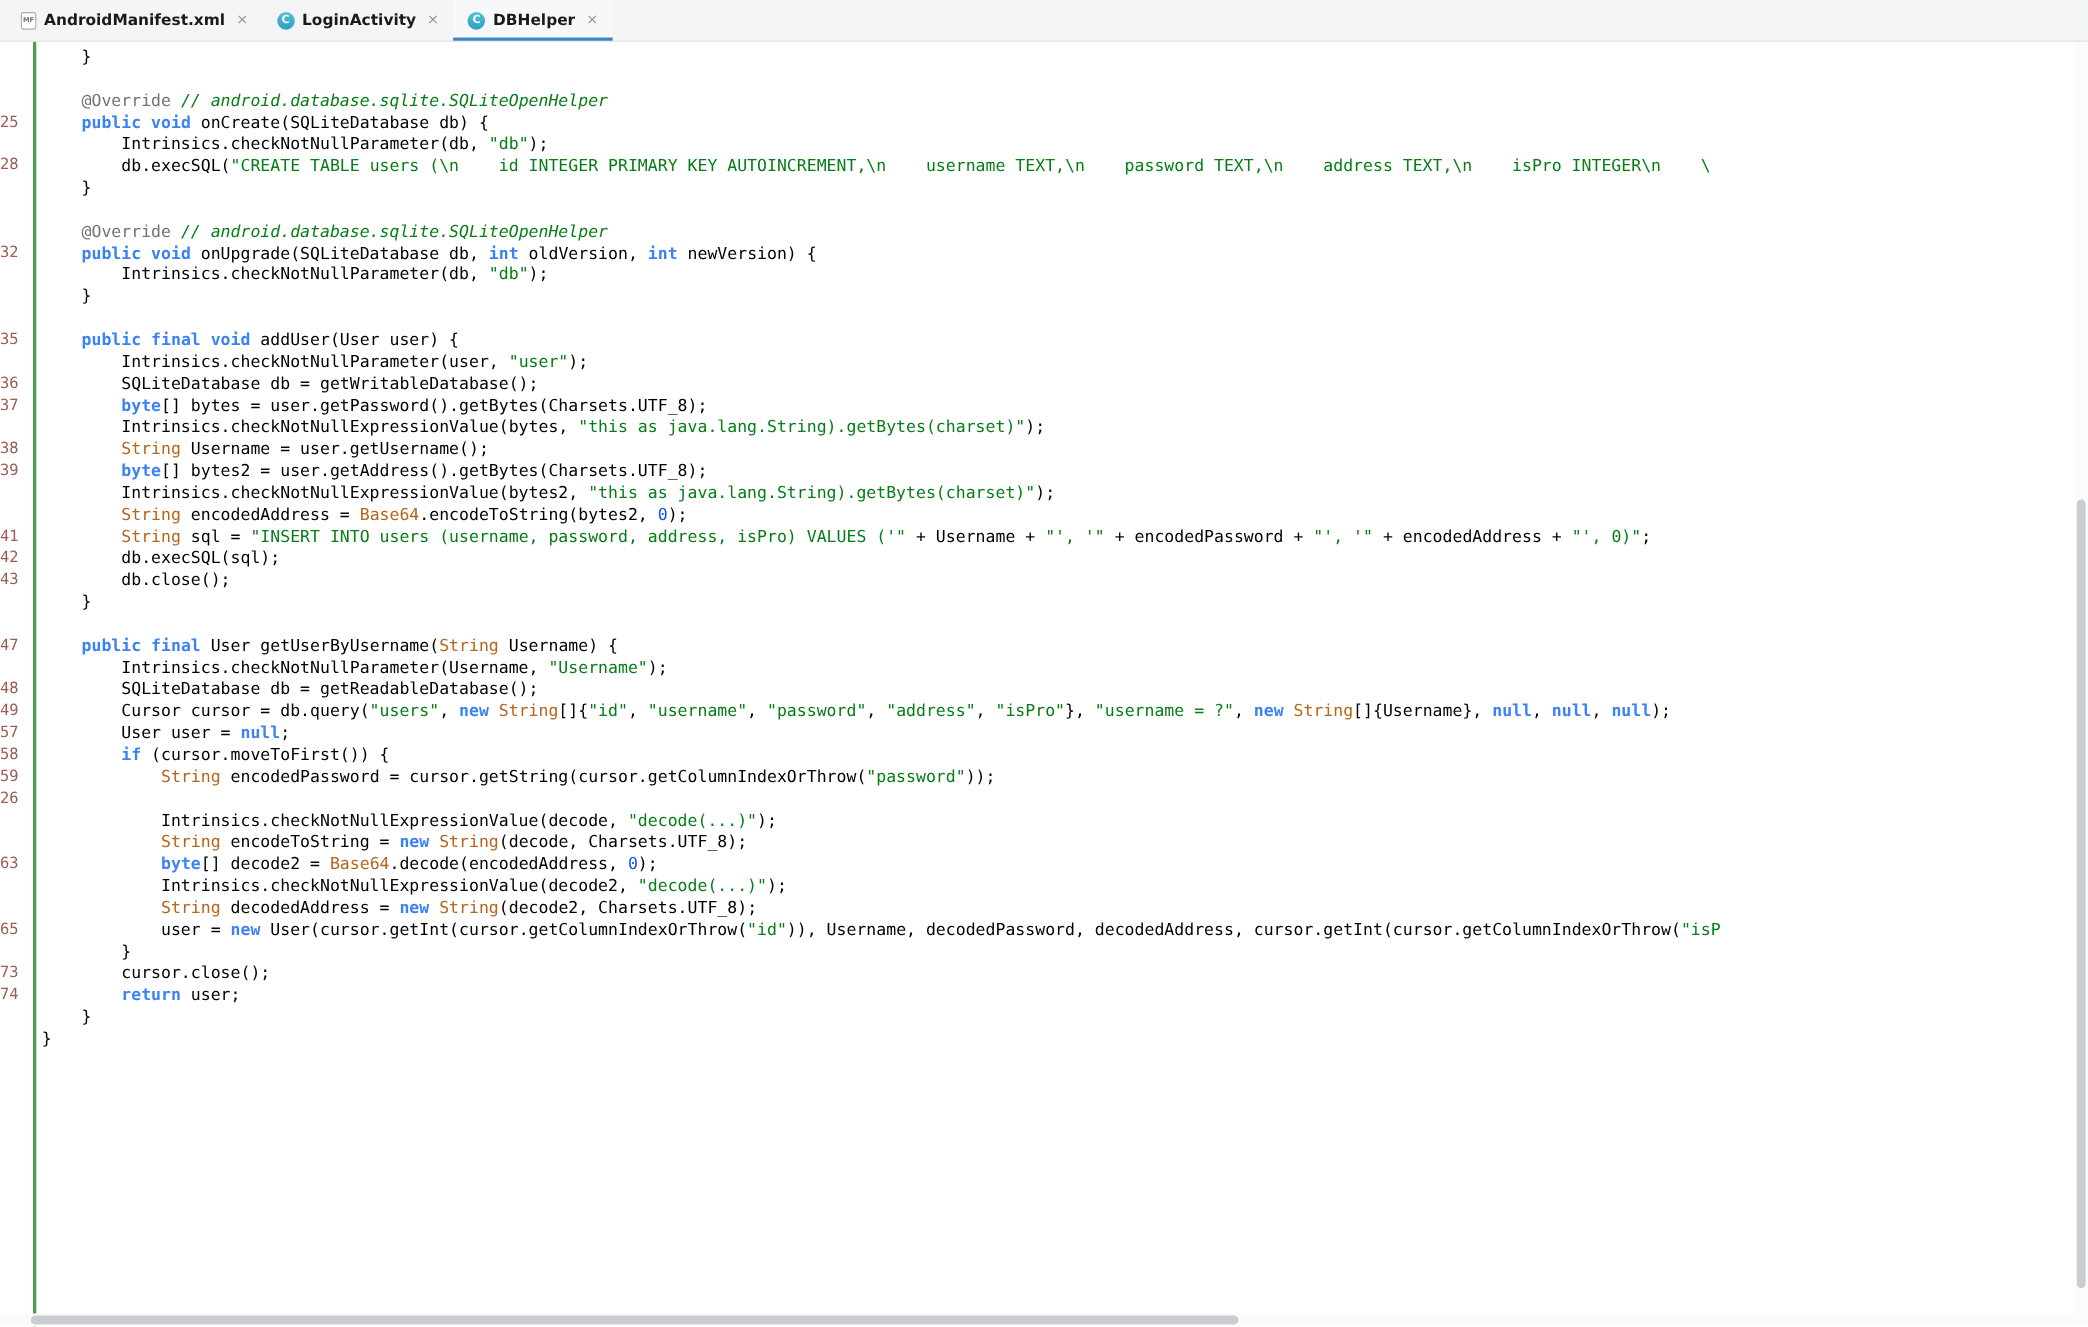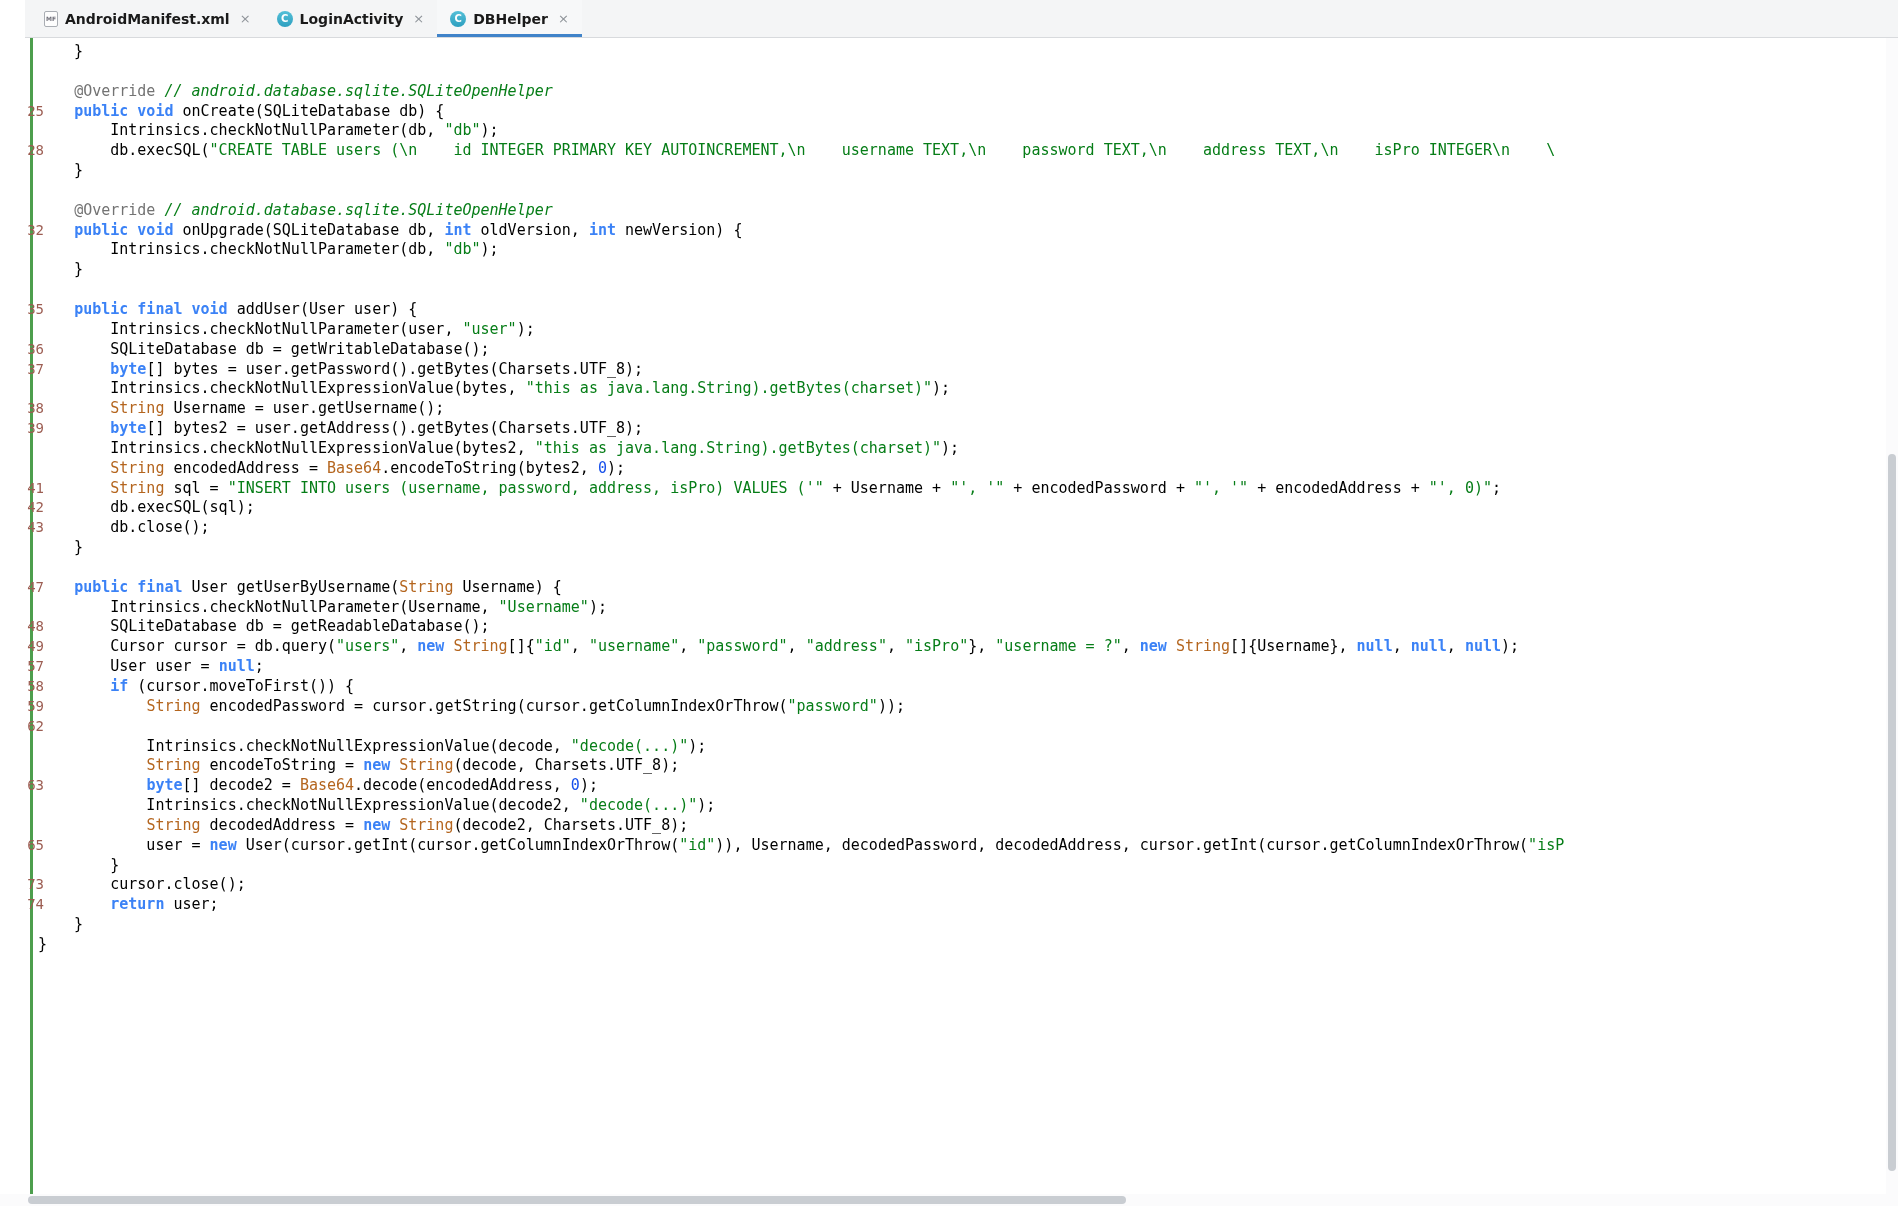--- a/index.html
+++ b/index.html
@@ -1,40 +1,40 @@
 <!DOCTYPE html>
 <html><head>
 <meta charset="utf-8">
 <style>
   html,body{margin:0;padding:0;width:1898px;height:1206px;overflow:hidden;background:#ffffff;
             font-family:"DejaVu Sans",sans-serif;}
 
   
   .tabbar{display:flex;align-items:stretch;height:38px;box-sizing:border-box;
-          background:#F4F5F6;border-bottom:1px solid #D8DADD;padding-left:6px;margin-left:25px;}
+          background:#F4F5F6;border-bottom:1px solid #D8DADD;padding-left:6px;}
   .tab{display:flex;align-items:center;gap:7px;padding:0 13px;cursor:default;}
   .tab.active{background:#F7F8F9;box-shadow:inset 0 -3px 0 #4083C9;}
   .tab-label{font-weight:bold;font-size:14px;color:#1A1A1A;white-space:nowrap;}
   .tab-close{color:#8E9399;font-size:13px;margin-left:3px;line-height:1;}
   .icon{display:inline-block;flex:none;}
   .class-icon{width:16px;height:16px;border-radius:50%;
               background:linear-gradient(180deg,#54C0D8,#2D9FC0);
               color:#fff;font-weight:bold;font-size:10px;line-height:16px;text-align:center;}
   .mf-icon{width:14px;height:16px;background:#FDFDFD;border:1px solid #A9ADB3;border-radius:2px;
            box-sizing:border-box;color:#6E6E78;font-weight:bold;font-size:6px;line-height:13px;
            text-align:center;}
 
   
   .editor{position:absolute;left:0;right:0;top:38px;bottom:0;background:#fff;overflow:hidden;}
   .stripe{position:absolute;left:30px;top:0;bottom:0;width:3px;background:#4D9E4D;}
   .code-pane{position:absolute;left:0;right:12px;top:0;bottom:12px;padding-top:4px;overflow:hidden;
              font-family:"DejaVu Sans Mono",monospace;font-size:15px;}
   .line{position:relative;height:19.85px;white-space:pre;}
-  .lnum{position:absolute;left:0;top:0;width:24px;text-align:right;color:#9C5D52;
-        font-family:"DejaVu Sans Mono",monospace;font-size:14px;line-height:19.85px;padding-left:20px;}
+  .lnum{position:absolute;left:0;top:0;width:24px;text-align:left;color:#9C5D52;
+        font-family:"DejaVu Sans Mono",monospace;font-size:14px;line-height:19.85px;}
   .lcode{position:absolute;left:38px;top:0;white-space:pre;line-height:19.85px;color:#000;}
 
   
   .tk-p{color:#000000;}
   .tk-k{color:#3b82f6;font-weight:bold;}
   .tk-s{color:#067D17;}
   .tk-c{color:#067D17;font-style:italic;}
   .tk-a{color:#737373;}
   .tk-n{color:#1750EB;}
   .tk-t{color:#B4651E;}
@@ -97,21 +97,21 @@
       <div class="line"><span class="lnum">43</span><span class="lcode"><span class="tk-p">        db.close();</span></span></div>
       <div class="line"><span class="lnum"></span><span class="lcode"><span class="tk-p">    }</span></span></div>
       <div class="line"><span class="lnum"></span><span class="lcode"></span></div>
       <div class="line"><span class="lnum">47</span><span class="lcode"><span class="tk-p">    </span><span class="tk-k">public</span><span class="tk-p"> </span><span class="tk-k">final</span><span class="tk-p"> User getUserByUsername(</span><span class="tk-t">String</span><span class="tk-p"> Username) {</span></span></div>
       <div class="line"><span class="lnum"></span><span class="lcode"><span class="tk-p">        Intrinsics.checkNotNullParameter(Username, </span><span class="tk-s">"Username"</span><span class="tk-p">);</span></span></div>
       <div class="line"><span class="lnum">48</span><span class="lcode"><span class="tk-p">        SQLiteDatabase db = getReadableDatabase();</span></span></div>
       <div class="line"><span class="lnum">49</span><span class="lcode"><span class="tk-p">        Cursor cursor = db.query(</span><span class="tk-s">"users"</span><span class="tk-p">, </span><span class="tk-k">new</span><span class="tk-p"> </span><span class="tk-t">String</span><span class="tk-p">[]{</span><span class="tk-s">"id"</span><span class="tk-p">, </span><span class="tk-s">"username"</span><span class="tk-p">, </span><span class="tk-s">"password"</span><span class="tk-p">, </span><span class="tk-s">"address"</span><span class="tk-p">, </span><span class="tk-s">"isPro"</span><span class="tk-p">}, </span><span class="tk-s">"username = ?"</span><span class="tk-p">, </span><span class="tk-k">new</span><span class="tk-p"> </span><span class="tk-t">String</span><span class="tk-p">[]{Username}, </span><span class="tk-k">null</span><span class="tk-p">, </span><span class="tk-k">null</span><span class="tk-p">, </span><span class="tk-k">null</span><span class="tk-p">);</span></span></div>
       <div class="line"><span class="lnum">57</span><span class="lcode"><span class="tk-p">        User user = </span><span class="tk-k">null</span><span class="tk-p">;</span></span></div>
       <div class="line"><span class="lnum">58</span><span class="lcode"><span class="tk-p">        </span><span class="tk-k">if</span><span class="tk-p"> (cursor.moveToFirst()) {</span></span></div>
       <div class="line"><span class="lnum">59</span><span class="lcode"><span class="tk-p">            </span><span class="tk-t">String</span><span class="tk-p"> encodedPassword = cursor.getString(cursor.getColumnIndexOrThrow(</span><span class="tk-s">"password"</span><span class="tk-p">));</span></span></div>
-      <div class="line"><span class="lnum">62</span></div>
+      <div class="line"><span class="lnum">26</span></div>
       <div class="line"><span class="lnum"></span><span class="lcode"><span class="tk-p">            Intrinsics.checkNotNullExpressionValue(decode, </span><span class="tk-s">"decode(...)"</span><span class="tk-p">);</span></span></div>
       <div class="line"><span class="lnum"></span><span class="lcode"><span class="tk-p">            </span><span class="tk-t">String</span><span class="tk-p"> encodeToString = </span><span class="tk-k">new</span><span class="tk-p"> </span><span class="tk-t">String</span><span class="tk-p">(decode, Charsets.UTF_8);</span></span></div>
       <div class="line"><span class="lnum">63</span><span class="lcode"><span class="tk-p">            </span><span class="tk-k">byte</span><span class="tk-p">[] decode2 = </span><span class="tk-t">Base64</span><span class="tk-p">.decode(encodedAddress, </span><span class="tk-n">0</span><span class="tk-p">);</span></span></div>
       <div class="line"><span class="lnum"></span><span class="lcode"><span class="tk-p">            Intrinsics.checkNotNullExpressionValue(decode2, </span><span class="tk-s">"decode(...)"</span><span class="tk-p">);</span></span></div>
       <div class="line"><span class="lnum"></span><span class="lcode"><span class="tk-p">            </span><span class="tk-t">String</span><span class="tk-p"> decodedAddress = </span><span class="tk-k">new</span><span class="tk-p"> </span><span class="tk-t">String</span><span class="tk-p">(decode2, Charsets.UTF_8);</span></span></div>
       <div class="line"><span class="lnum">65</span><span class="lcode"><span class="tk-p">            user = </span><span class="tk-k">new</span><span class="tk-p"> User(cursor.getInt(cursor.getColumnIndexOrThrow(</span><span class="tk-s">"id"</span><span class="tk-p">)), Username, decodedPassword, decodedAddress, cursor.getInt(cursor.getColumnIndexOrThrow(</span><span class="tk-s">"isP</span></span></div>
       <div class="line"><span class="lnum"></span><span class="lcode"><span class="tk-p">        }</span></span></div>
       <div class="line"><span class="lnum">73</span><span class="lcode"><span class="tk-p">        cursor.close();</span></span></div>
       <div class="line"><span class="lnum">74</span><span class="lcode"><span class="tk-p">        </span><span class="tk-k">return</span><span class="tk-p"> user;</span></span></div>
       <div class="line"><span class="lnum"></span><span class="lcode"><span class="tk-p">    }</span></span></div>

